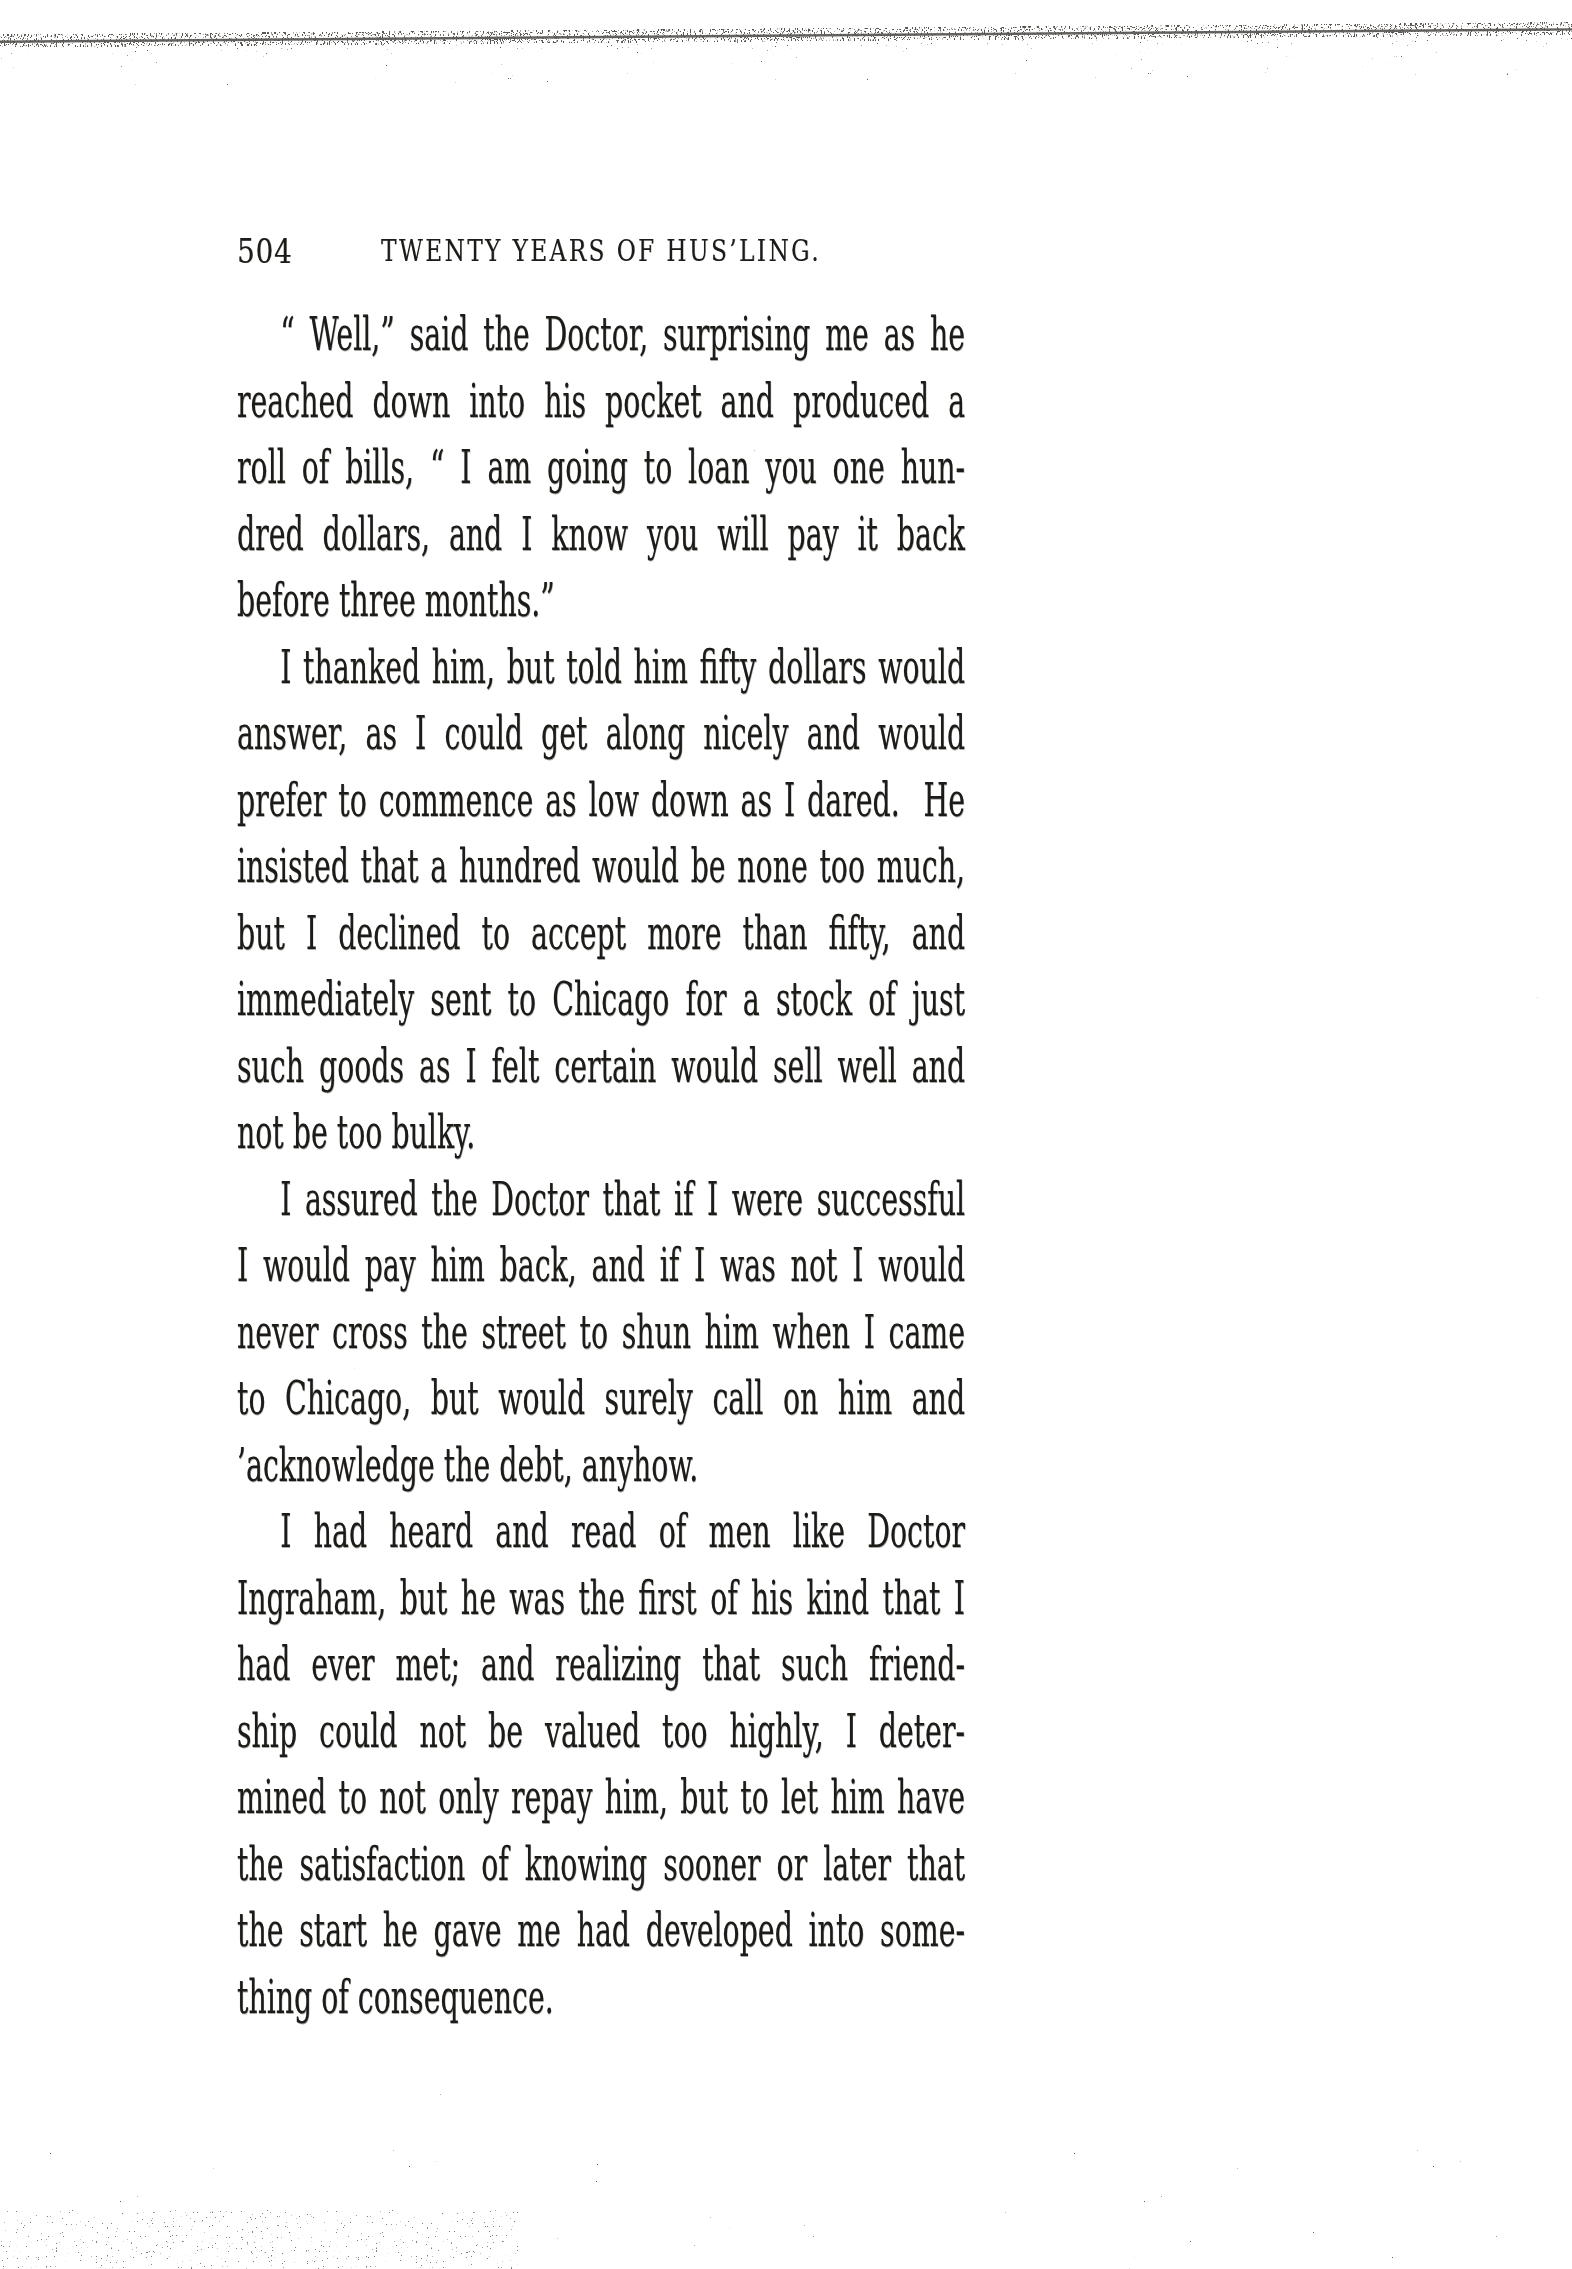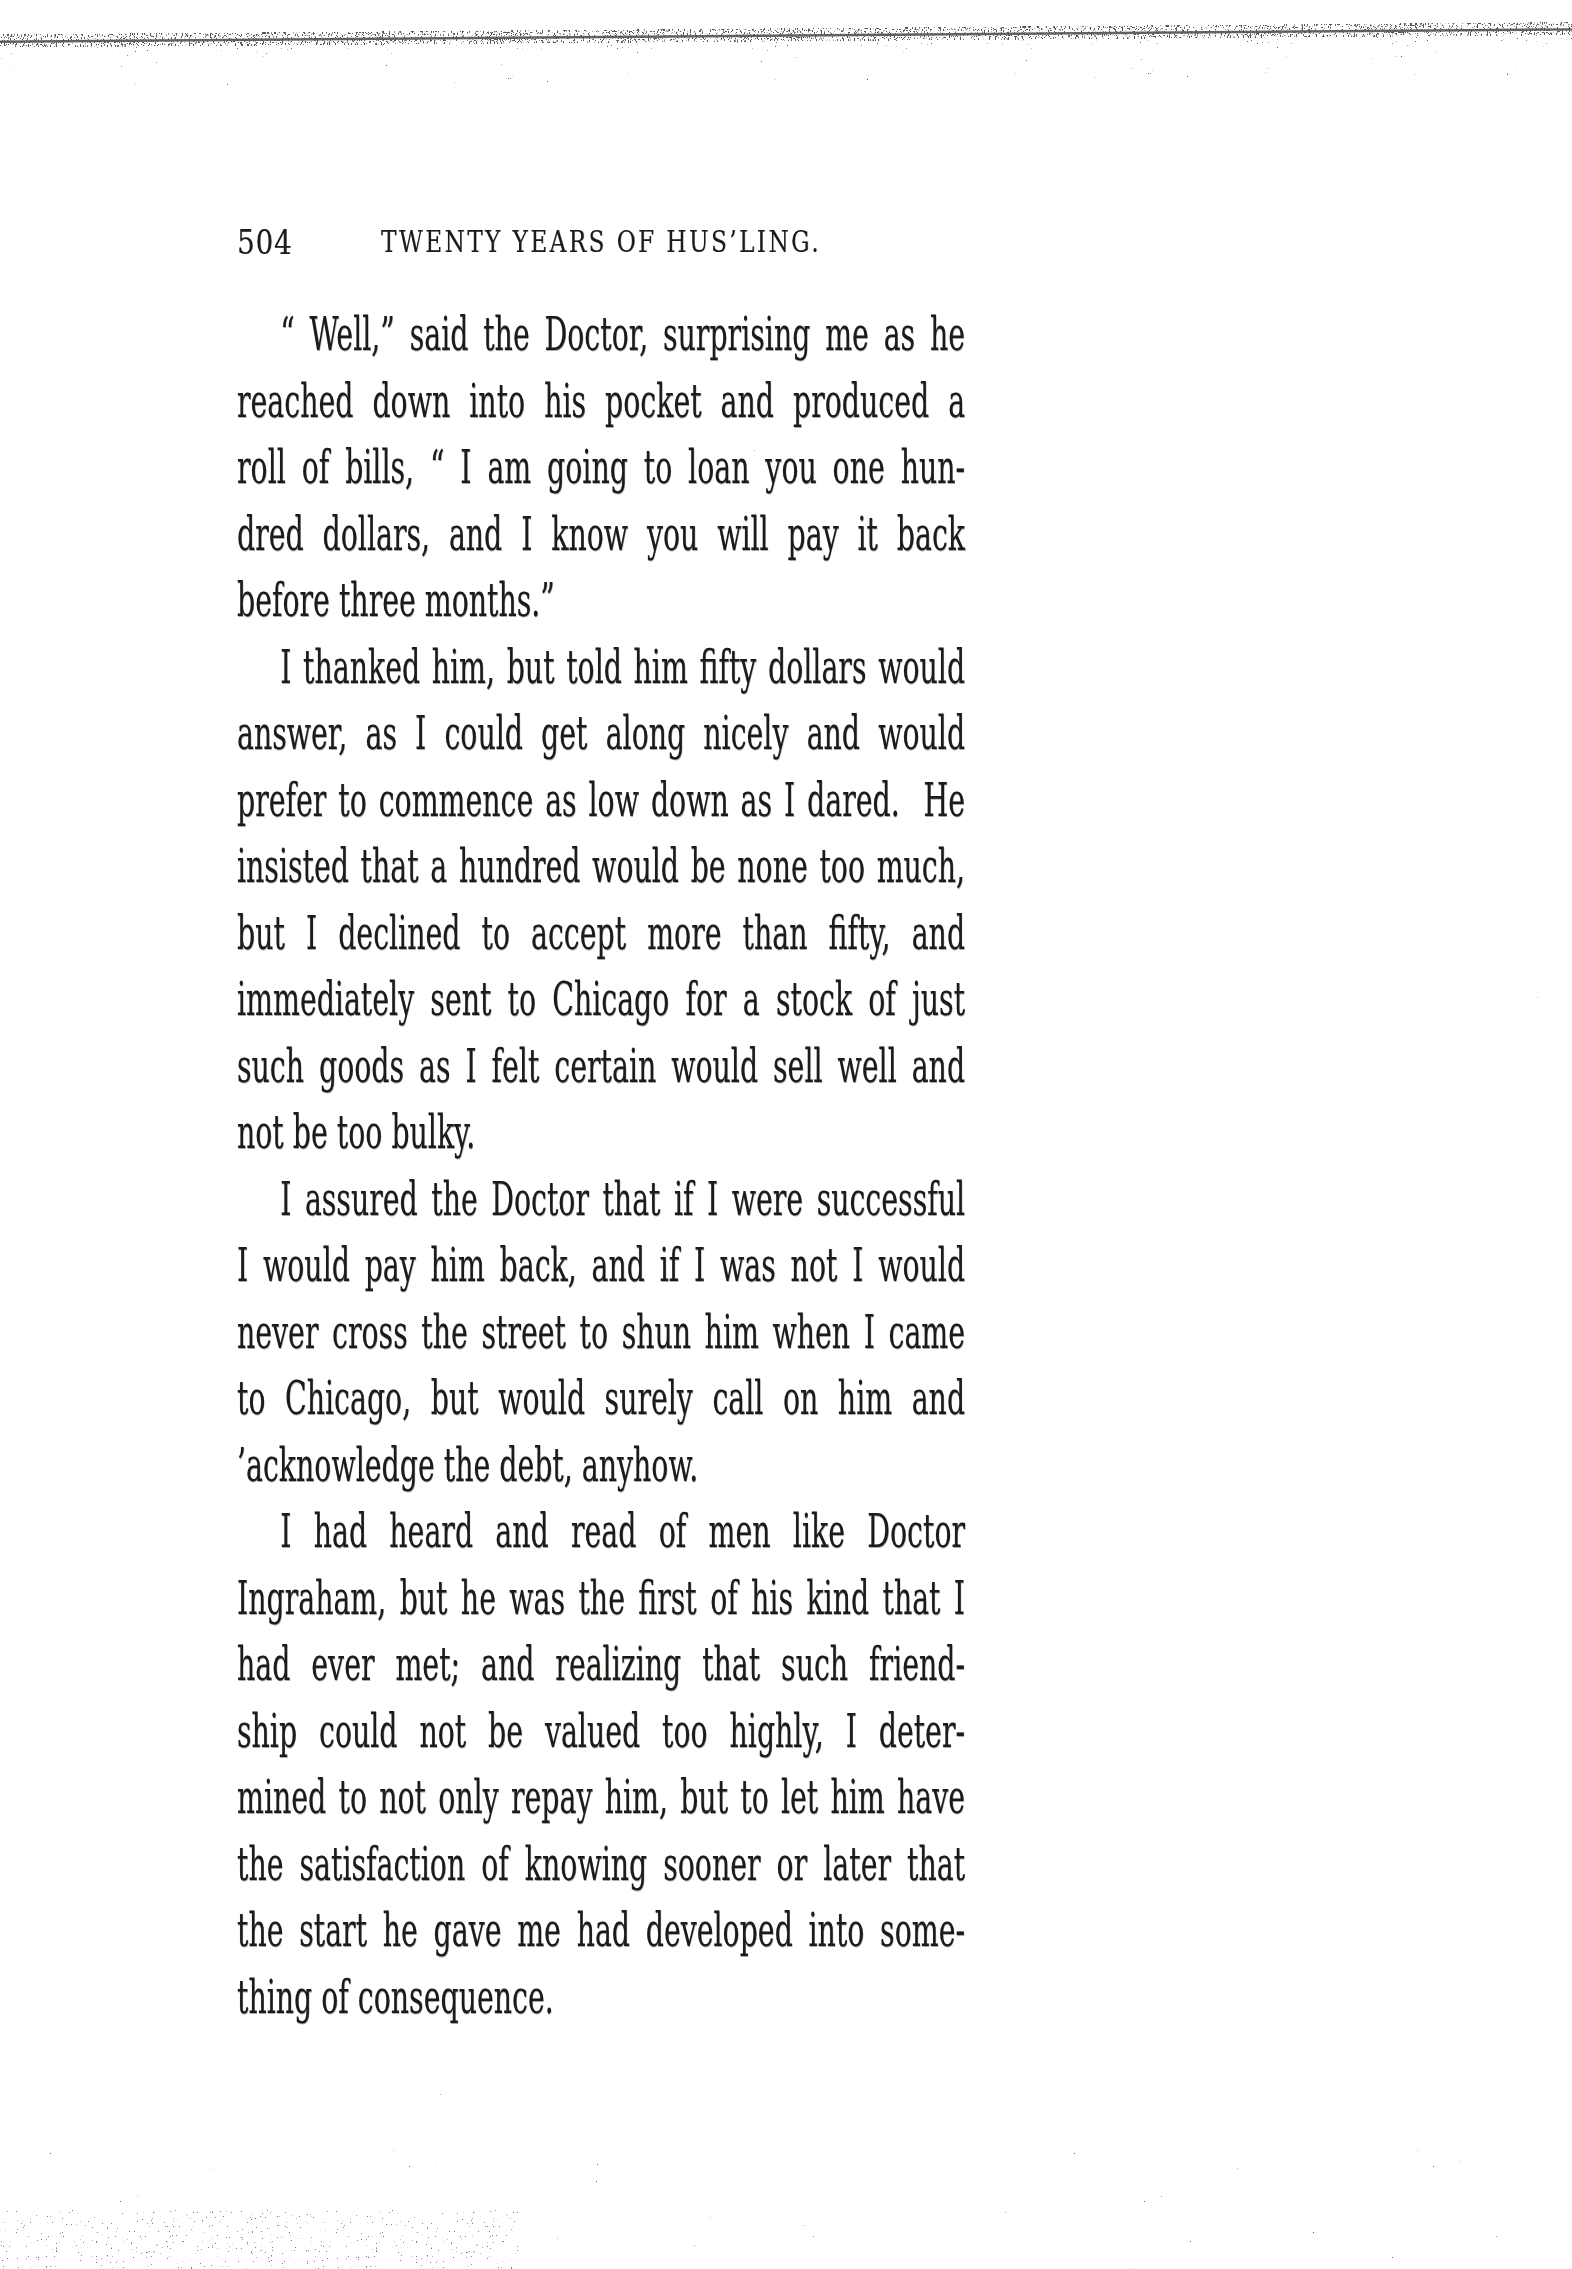--- a/index.html
+++ b/index.html
@@ -10,21 +10,21 @@
     overflow: hidden;
     font-family: "DejaVu Serif", serif;
     color: #1d1b18;
   }
   .scan-noise {
     position: absolute; left: 0; top: 0;
     width: 1572px; height: 2269px;
     pointer-events: none;
   }
   .page-header {
-    position: absolute; left: 237px; top: 221px;
+    position: absolute; left: 237px; top: 230px;
     width: 728px; height: 42px;
     line-height: 42px;
   }
   .page-number {
     position: absolute; left: 0; top: 0;
     font-size: 34px;
     letter-spacing: 1px;
     transform: scaleX(.82);
     transform-origin: 0 50%;
     text-shadow: 0.6px 0.4px 0 rgba(32,30,26,.4);

